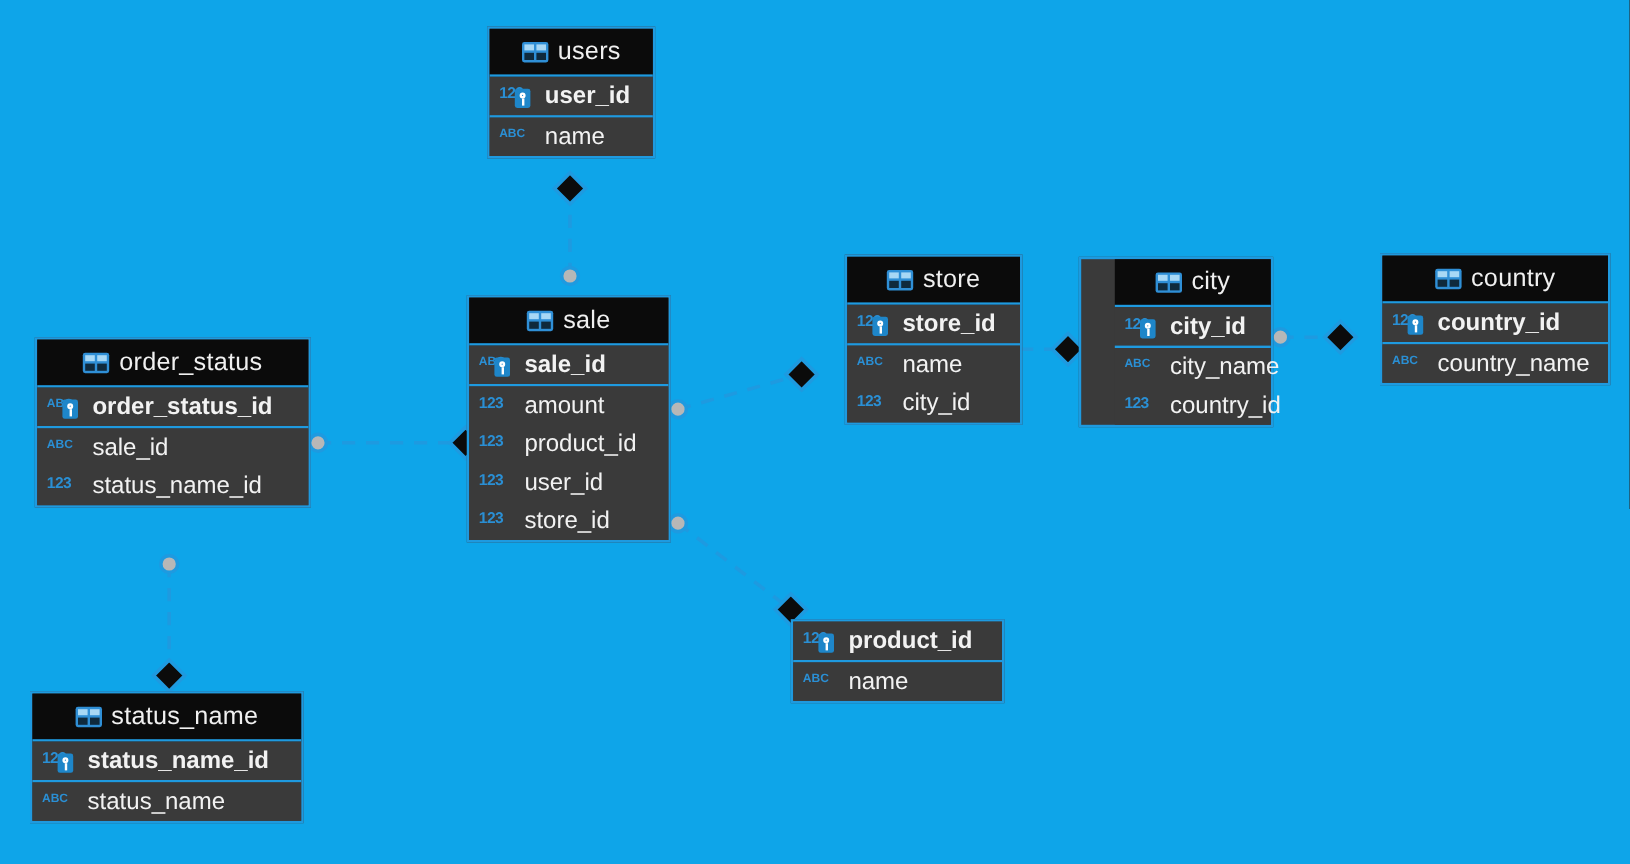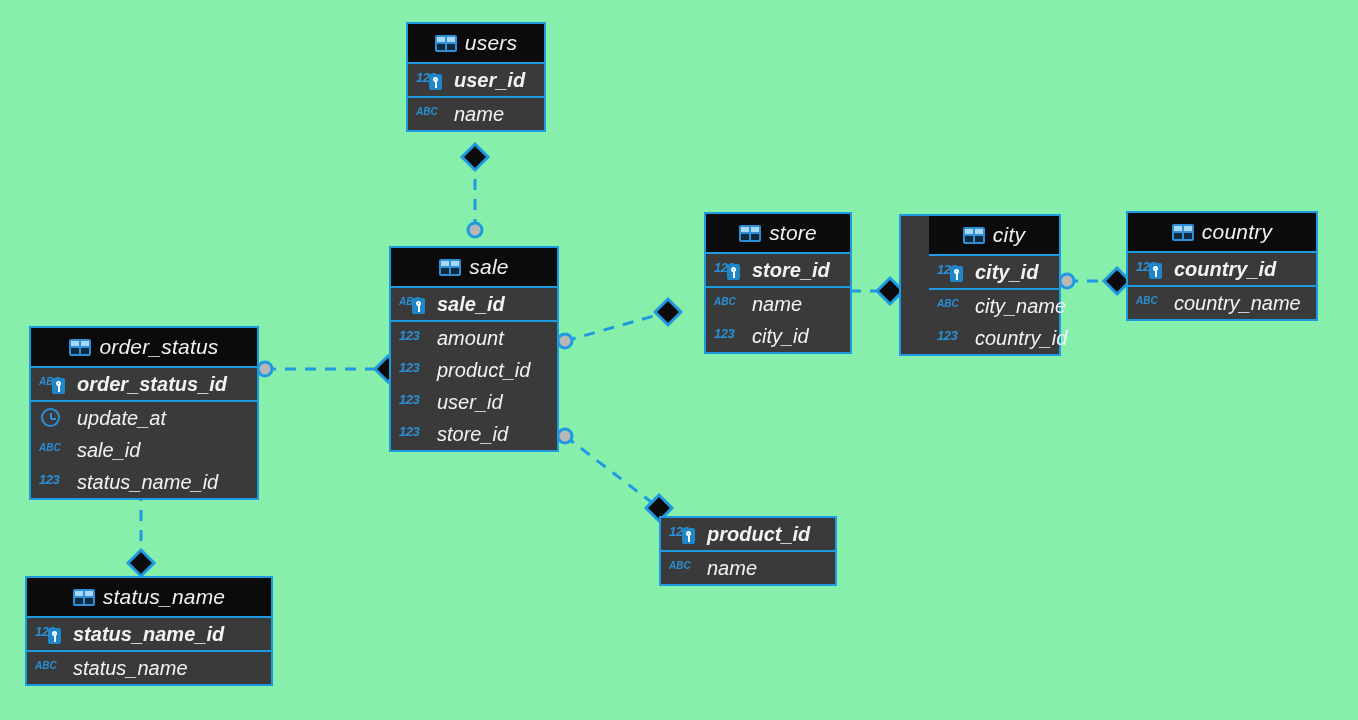--- a/index.html
+++ b/index.html
@@ -4,24 +4,23 @@
 <style>
   html, body {
     margin: 0;
     padding: 0;
     background: #2e2e2e;
   }
   #canvas {
     position: relative;
     width: 1358px;
     height: 720px;
-    background: #86efac;
+    background: #0ea5e9;
     font-family: "Liberation Sans", sans-serif;
     overflow: hidden;
-    font-style: italic;
   }
   #links {
     position: absolute;
     left: 0; top: 0;
     width: 1358px;
     height: 720px;
     pointer-events: none;
   }
   .entity {
     position: absolute;
@@ -293,21 +292,21 @@
           <span class="col-name">user_id</span>
         </div>
         <div class="col">
           <span class="tico">
             <span class="glyph">123</span>
           </span>
           <span class="col-name">store_id</span>
         </div>
       </div>
     </div>
-    <div class="entity" style="left: 29px; top: 281px; width: 230px; margin-top: 45px;">
+    <div class="entity" style="left: 29px; top: 281px; width: 230px;">
       <div class="ent-header">
         <span class="tbl-ico">
           <span class="r1">
             <span></span>
             <span></span>
           </span>
           <span class="r2">
             <span></span>
             <span></span>
           </span>
@@ -319,39 +318,33 @@
           <span class="tico">
             <span class="glyph abc">ABC</span>
             <span class="key"></span>
           </span>
           <span class="col-name">order_status_id</span>
         </div>
       </div>
       <div class="cols-section">
         <div class="col">
           <span class="tico">
-            <span class="clock"></span>
-          </span>
-          <span class="col-name">update_at</span>
-        </div>
-        <div class="col">
-          <span class="tico">
             <span class="glyph abc">ABC</span>
           </span>
           <span class="col-name">sale_id</span>
         </div>
         <div class="col">
           <span class="tico">
             <span class="glyph">123</span>
           </span>
           <span class="col-name">status_name_id</span>
         </div>
       </div>
     </div>
-    <div class="entity" style="left: 25px; top: 576px; width: 248px;">
+    <div class="entity" style="left: 25px; top: 576px; width: 228px;">
       <div class="ent-header">
         <span class="tbl-ico">
           <span class="r1">
             <span></span>
             <span></span>
           </span>
           <span class="r2">
             <span></span>
             <span></span>
           </span>
@@ -445,21 +438,21 @@
           <span class="col-name">city_name</span>
         </div>
         <div class="col">
           <span class="tico">
             <span class="glyph">123</span>
           </span>
           <span class="col-name">country_id</span>
         </div>
       </div>
     </div>
-    <div class="entity" style="left: 1126px; top: 211px; width: 192px; text-align: right;">
+    <div class="entity" style="left: 1150px; top: 211px; width: 192px; text-align: right;">
       <div class="ent-header">
         <span class="tbl-ico">
           <span class="r1">
             <span></span>
             <span></span>
           </span>
           <span class="r2">
             <span></span>
             <span></span>
           </span>

